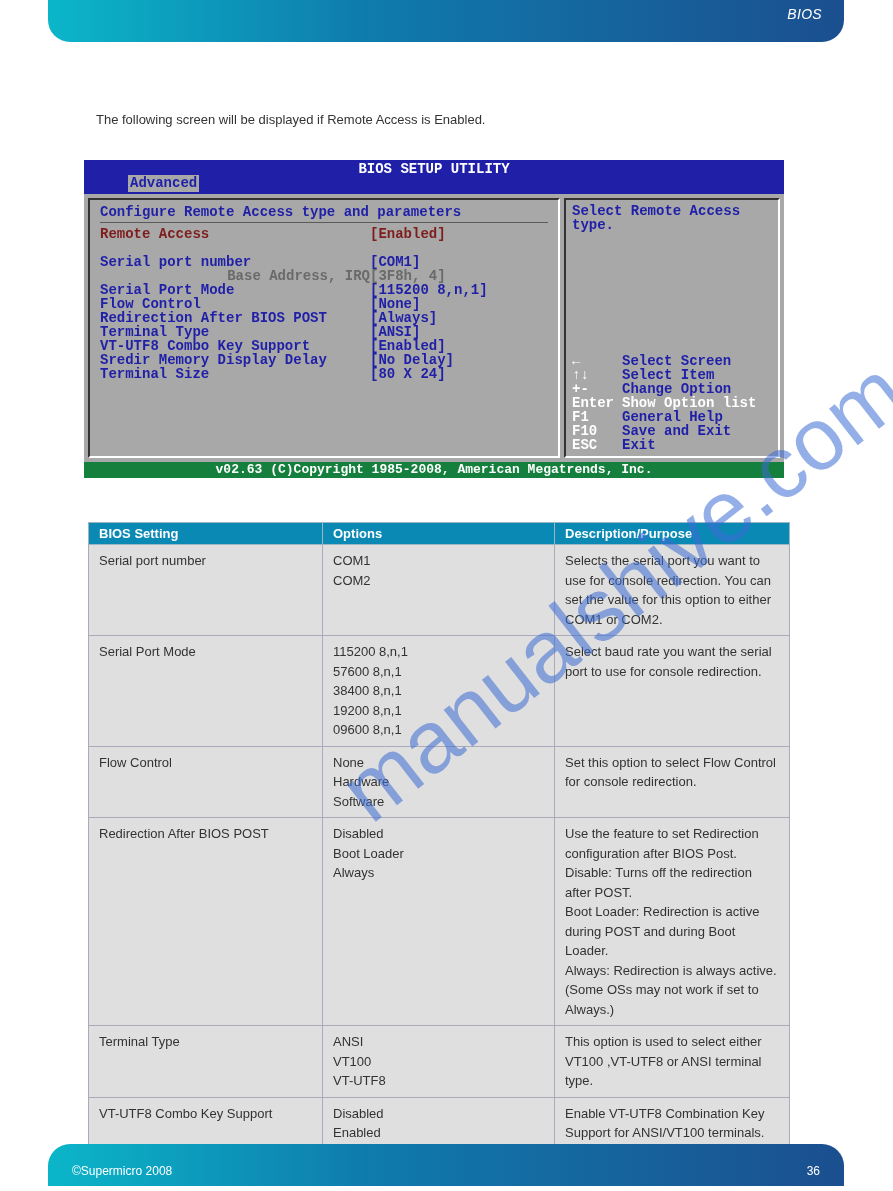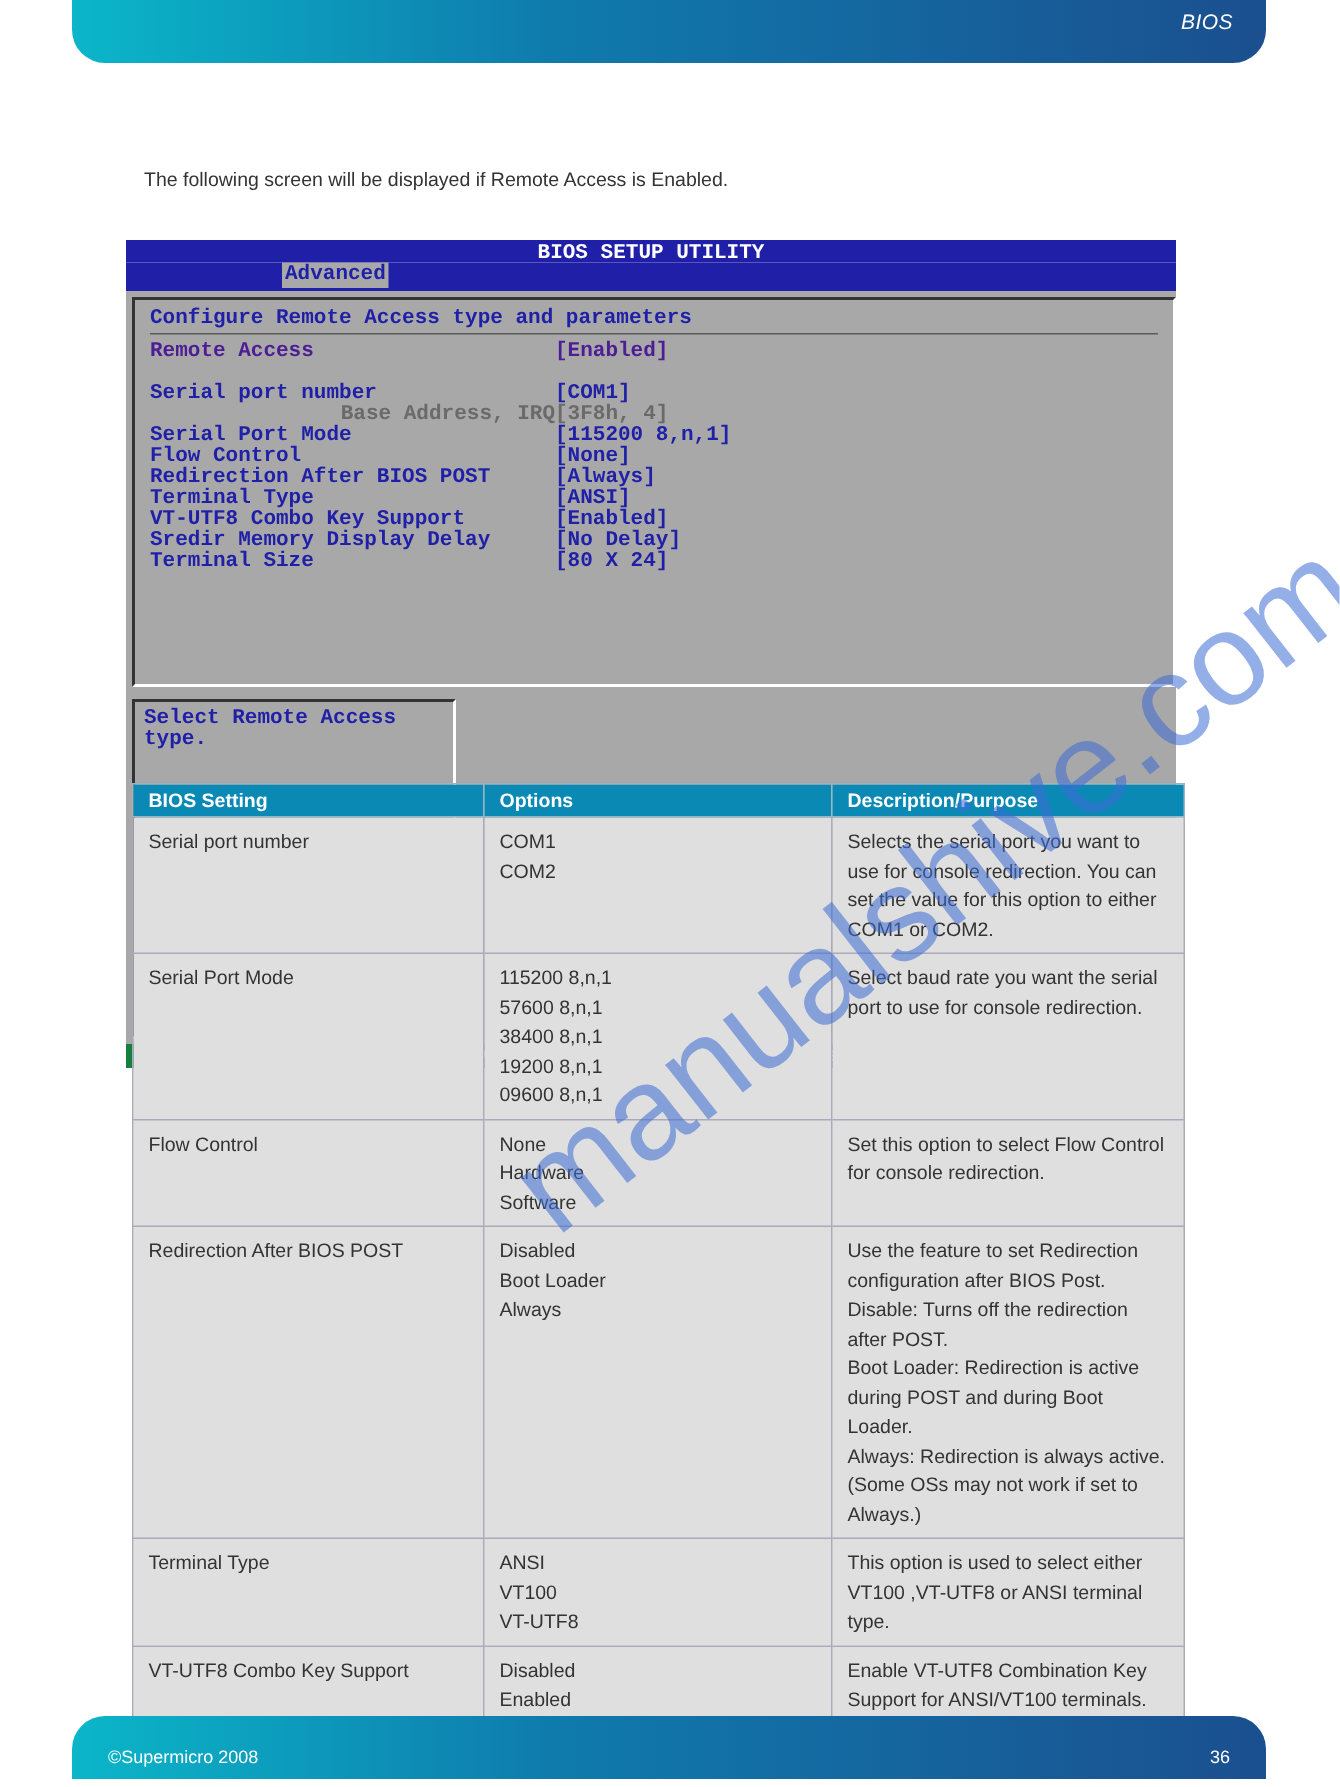--- a/index.html
+++ b/index.html
@@ -54,36 +54,35 @@
     background: #1f1fa8;
     color: #fff;
     text-align: center;
     padding: 2px 0 0 0;
     line-height: 14px;
     height: 15px;
   }
   .bios-tabs {
     background: #1f1fa8;
     height: 17px;
-    padding-left: 104px;
+    padding-left: 44px;
   }
   .bios-tab {
     display: inline-block;
     background: #a8a8a8;
     color: #1f1fa8;
     padding: 0 2px;
     height: 17px;
     line-height: 17px;
   }
 
   .bios-body {
     display: flex;
     background: #a8a8a8;
     border-top: 2px solid #1f1fa8;
-    flex-direction: column;
   }
   .left-pane {
     flex: 1;
     border: 2px solid #fff;
     border-top-color: #333;
     border-left-color: #333;
     padding: 4px 10px 8px 10px;
     margin: 4px 0 4px 4px;
     min-height: 260px;
   }
@@ -106,21 +105,21 @@
     margin-bottom: 4px;
   }
 
   .setting {
     display: flex;
     line-height: 14px;
   }
   .setting .lbl { width: 270px; color: #1f1fa8; }
   .setting .val { color: #1f1fa8; }
   .setting.selected .lbl,
-  .setting.selected .val { color: #4c1d95; }
+  .setting.selected .val { color: #7f1d1d; }
   .setting.dim .lbl,
   .setting.dim .val { color: #6a6a6a; }
   .setting.dim .lbl { padding-left: 38px; width: 270px; text-align: right; }
 
   .help-top { color: #1f1fa8; flex: 0 0 auto; line-height: 14px; }
   .spacer { flex: 1; }
   .help-keys { flex: 0 0 auto; }
   .help-row {
     display: flex;
     color: #1f1fa8;

